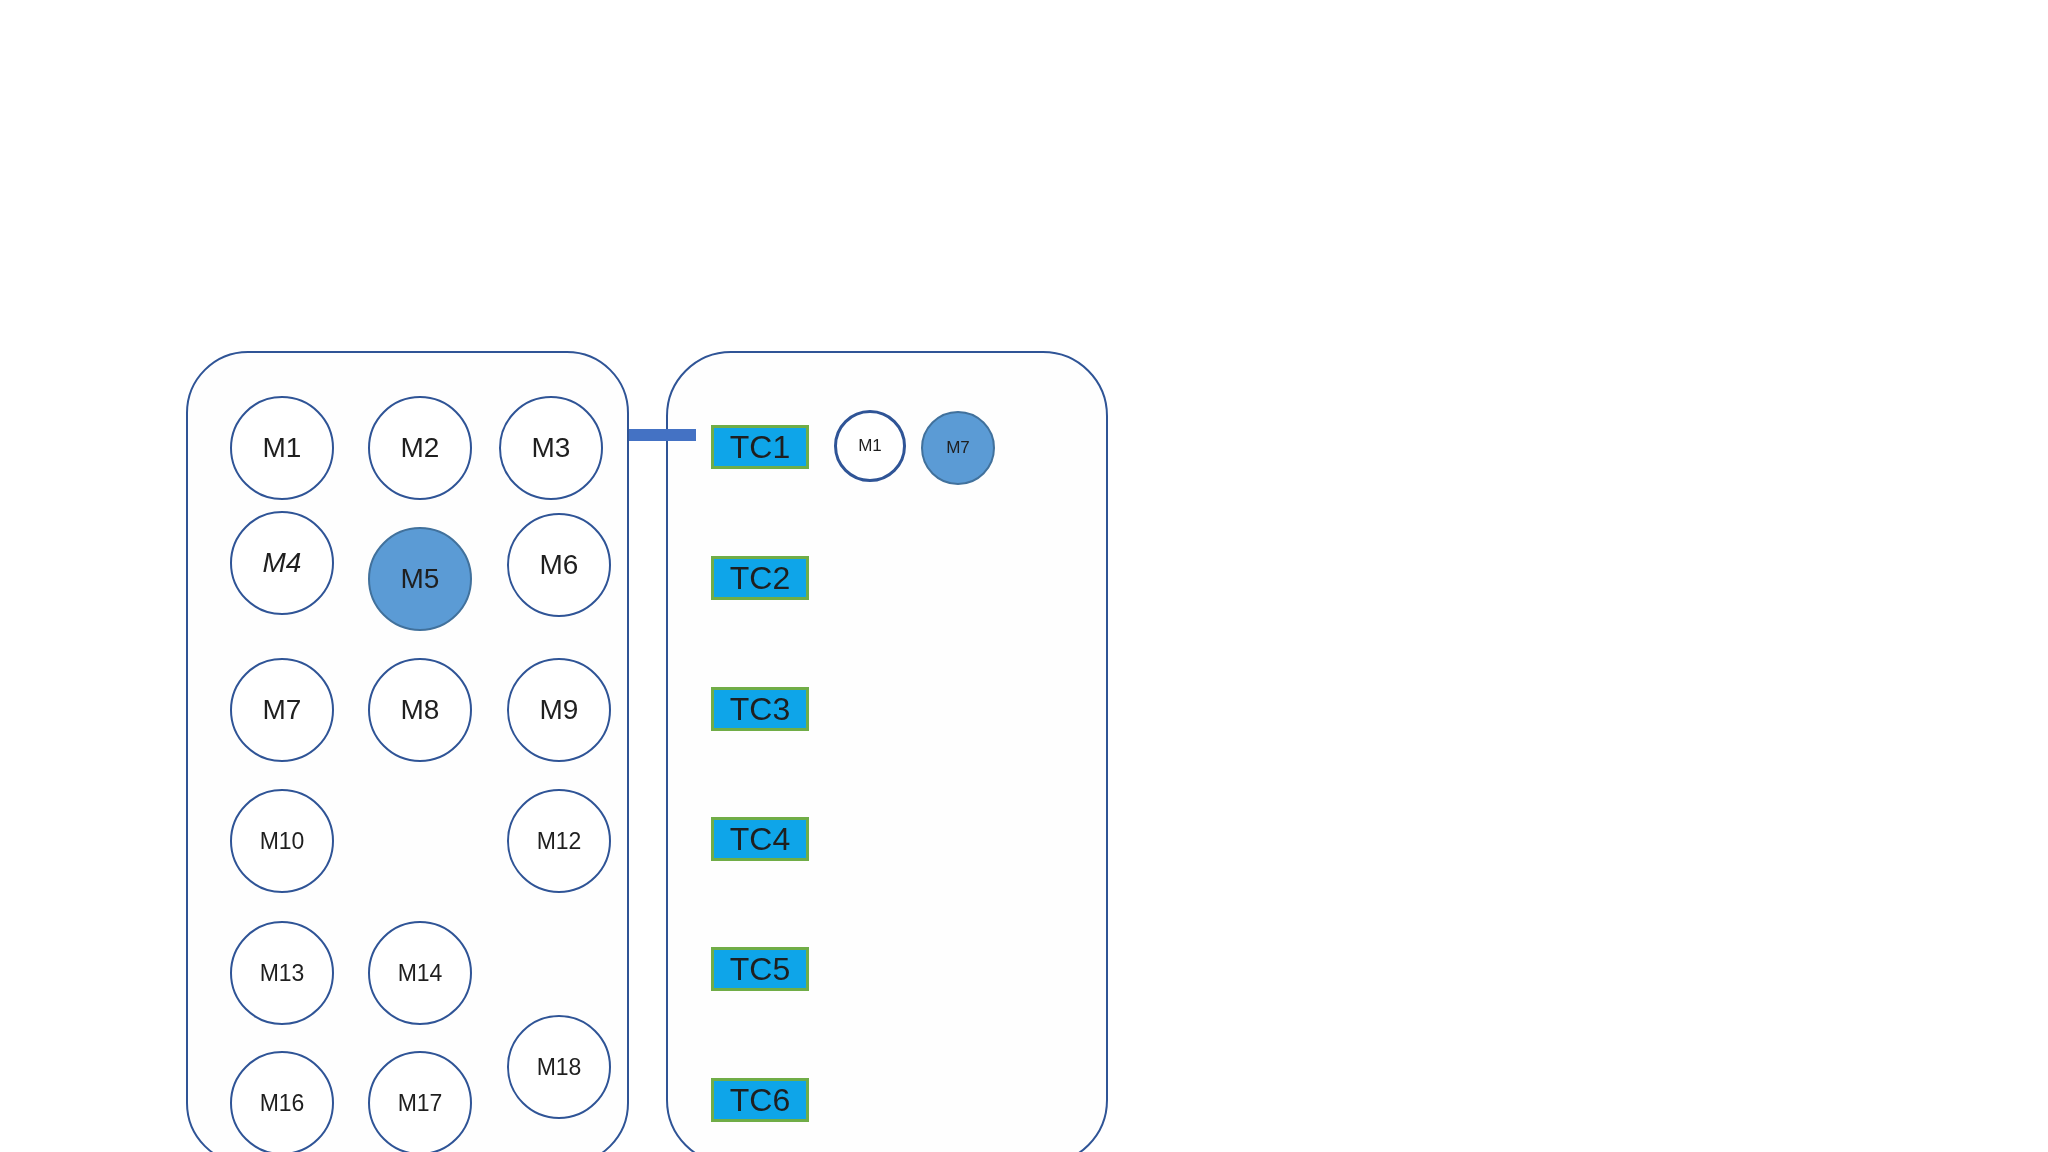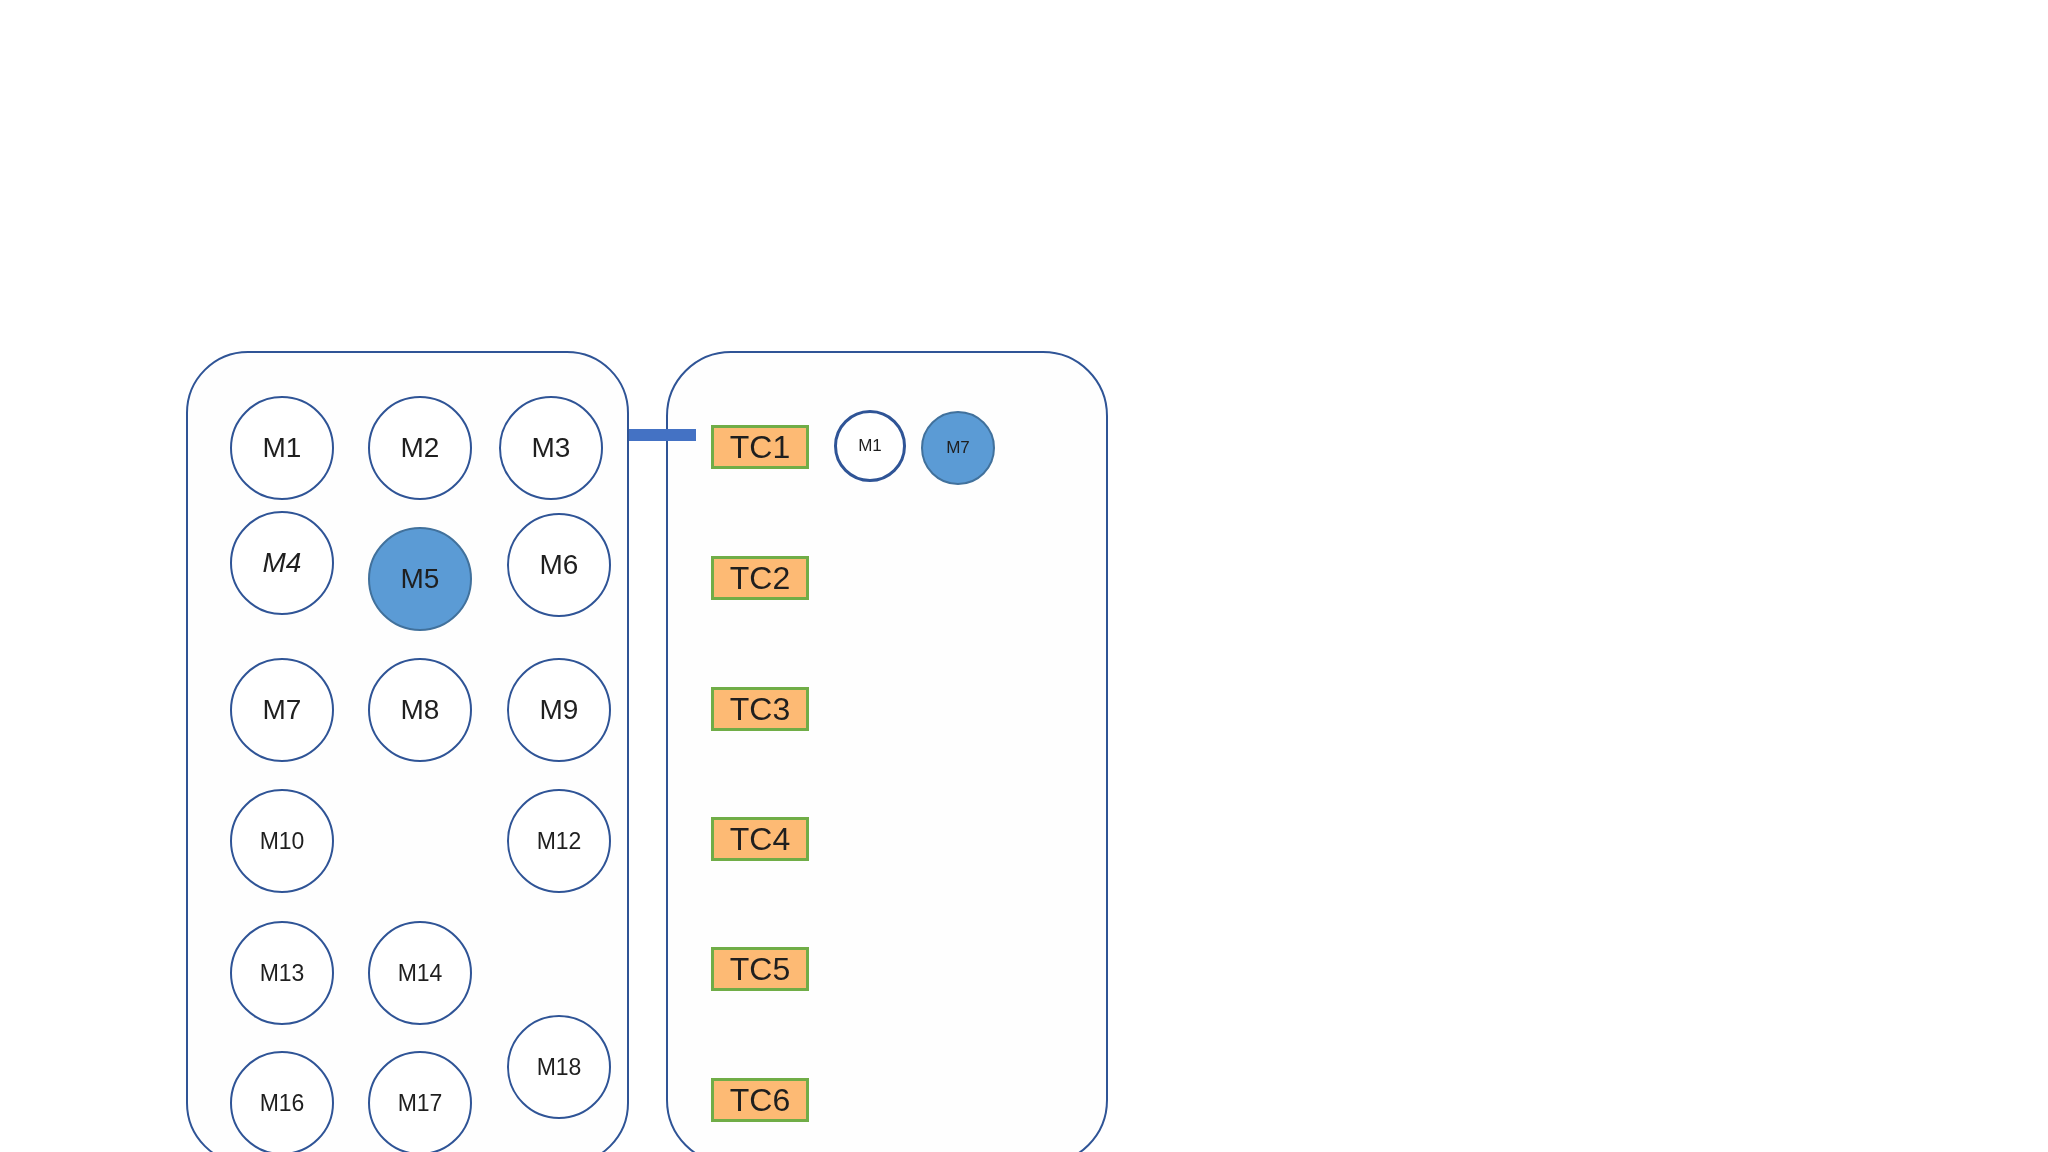--- a/index.html
+++ b/index.html
@@ -63,21 +63,21 @@
   .m-circle.filled {
     background: var(--fill-blue);
     border-color: var(--fill-blue-border);
   }
 
   .tc-box {
     position: absolute;
     left: 27px;
     width: 98px; height: 44px;
     border: 3px solid var(--tc-border-green);
-    background: #fdba74;
+    background: #0ea5e9;
     display: flex; align-items: center; justify-content: center;
     font-size: 32px;
     color: var(--text);
   }
 
   .token-circle {
     position: absolute;
     border-radius: 50%;
     display: flex; align-items: center; justify-content: center;
     font-size: 17px;

